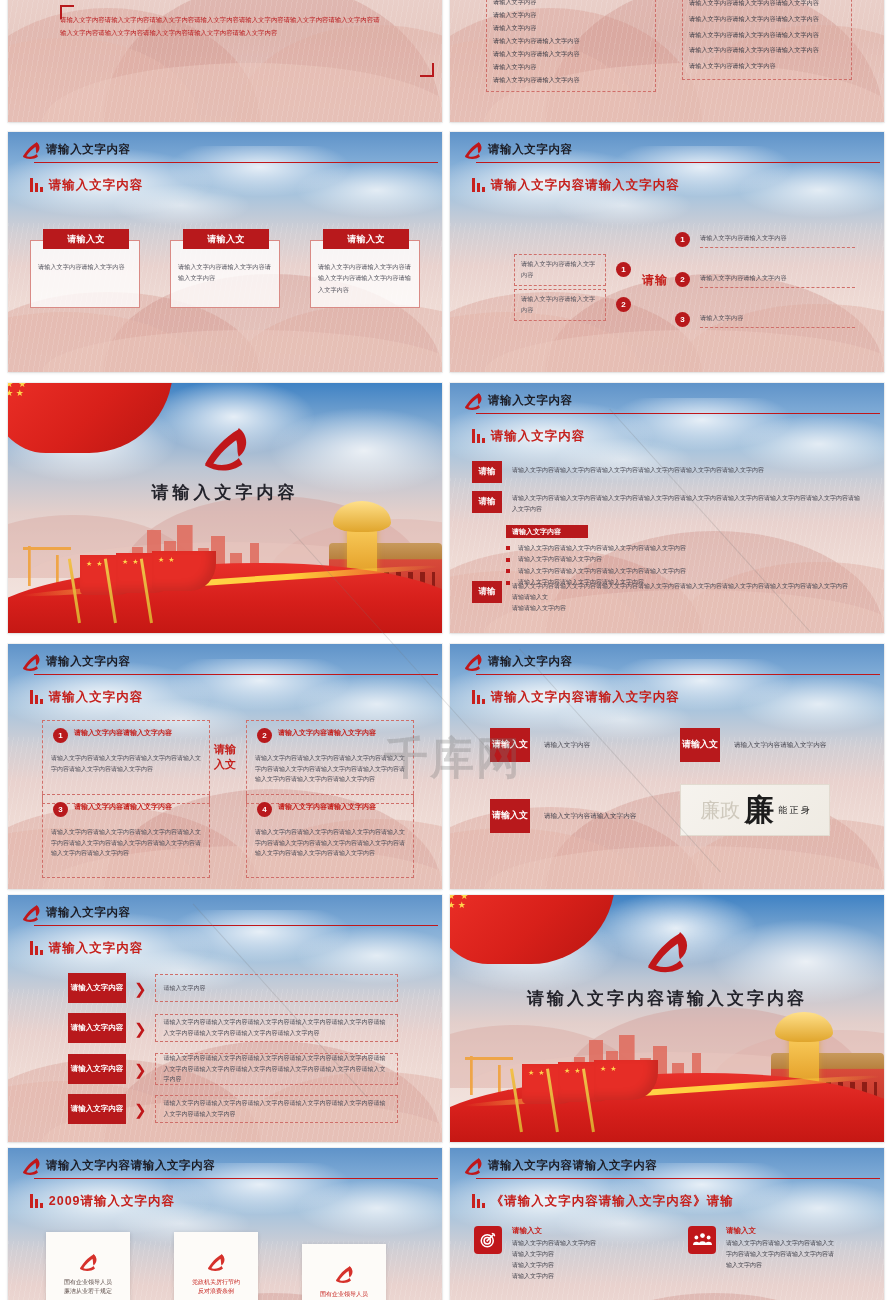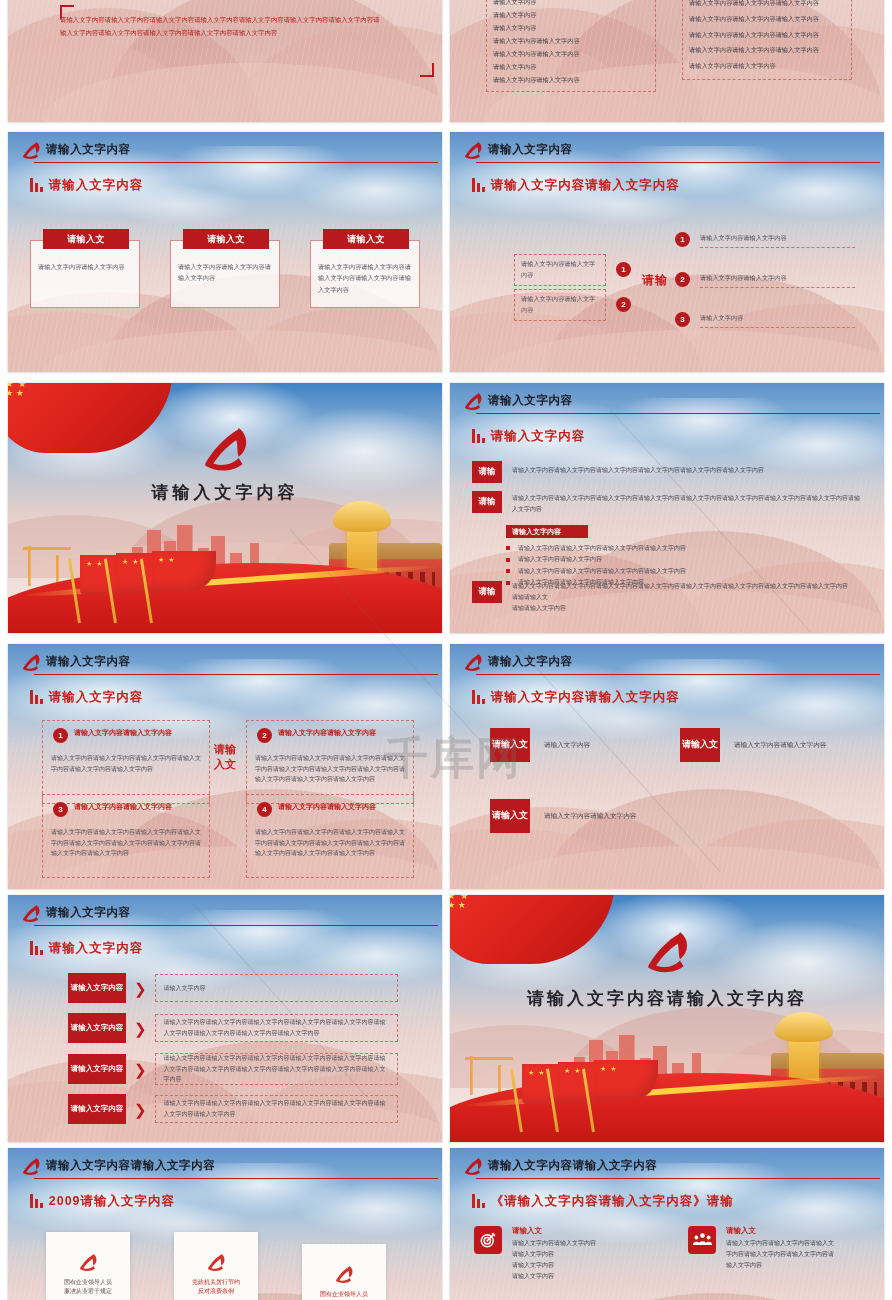--- a/index.html
+++ b/index.html
@@ -553,20 +553,25 @@
     </div>
     <div style="position:absolute;left:230px;top:84px;display:flex;gap:14px;align-items:center;">
       <div class="blk">请输入文</div>
       <div style="font-size:6.6px;line-height:2.1;color:#3e3e48;width:128px;">请输入文字内容请输入文字内容</div>
     </div>
     <div style="position:absolute;left:40px;top:155px;display:flex;gap:14px;align-items:center;">
       <div class="blk">请输入文</div>
       <div style="font-size:6.6px;line-height:2.1;color:#3e3e48;width:128px;">请输入文字内容请输入文字内容</div>
     </div>
 
+    <div class="lianimg" style="left:230px;top:140px;width:150px;height:52px;">
+      <span style="font-size:20px;color:#cfc9bd;font-family:'Liberation Serif',serif;">廉政</span>
+      <span style="font-size:30px;color:#1c1c1c;font-family:'Liberation Serif',serif;font-weight:bold;">廉</span>
+      <span style="font-size:9px;color:#222;font-family:'Liberation Serif',serif;">能 正 身</span>
+    </div>
   </div>
 
   <div class="slide col-l" style="top:895px;height:247px;">
     <div class="bg bg-sky">
       <div class="mts">
             <i class="m1"></i>
             <i class="m2"></i>
             <i class="m3"></i>
             <i class="m4"></i>
             <i class="m5"></i>

